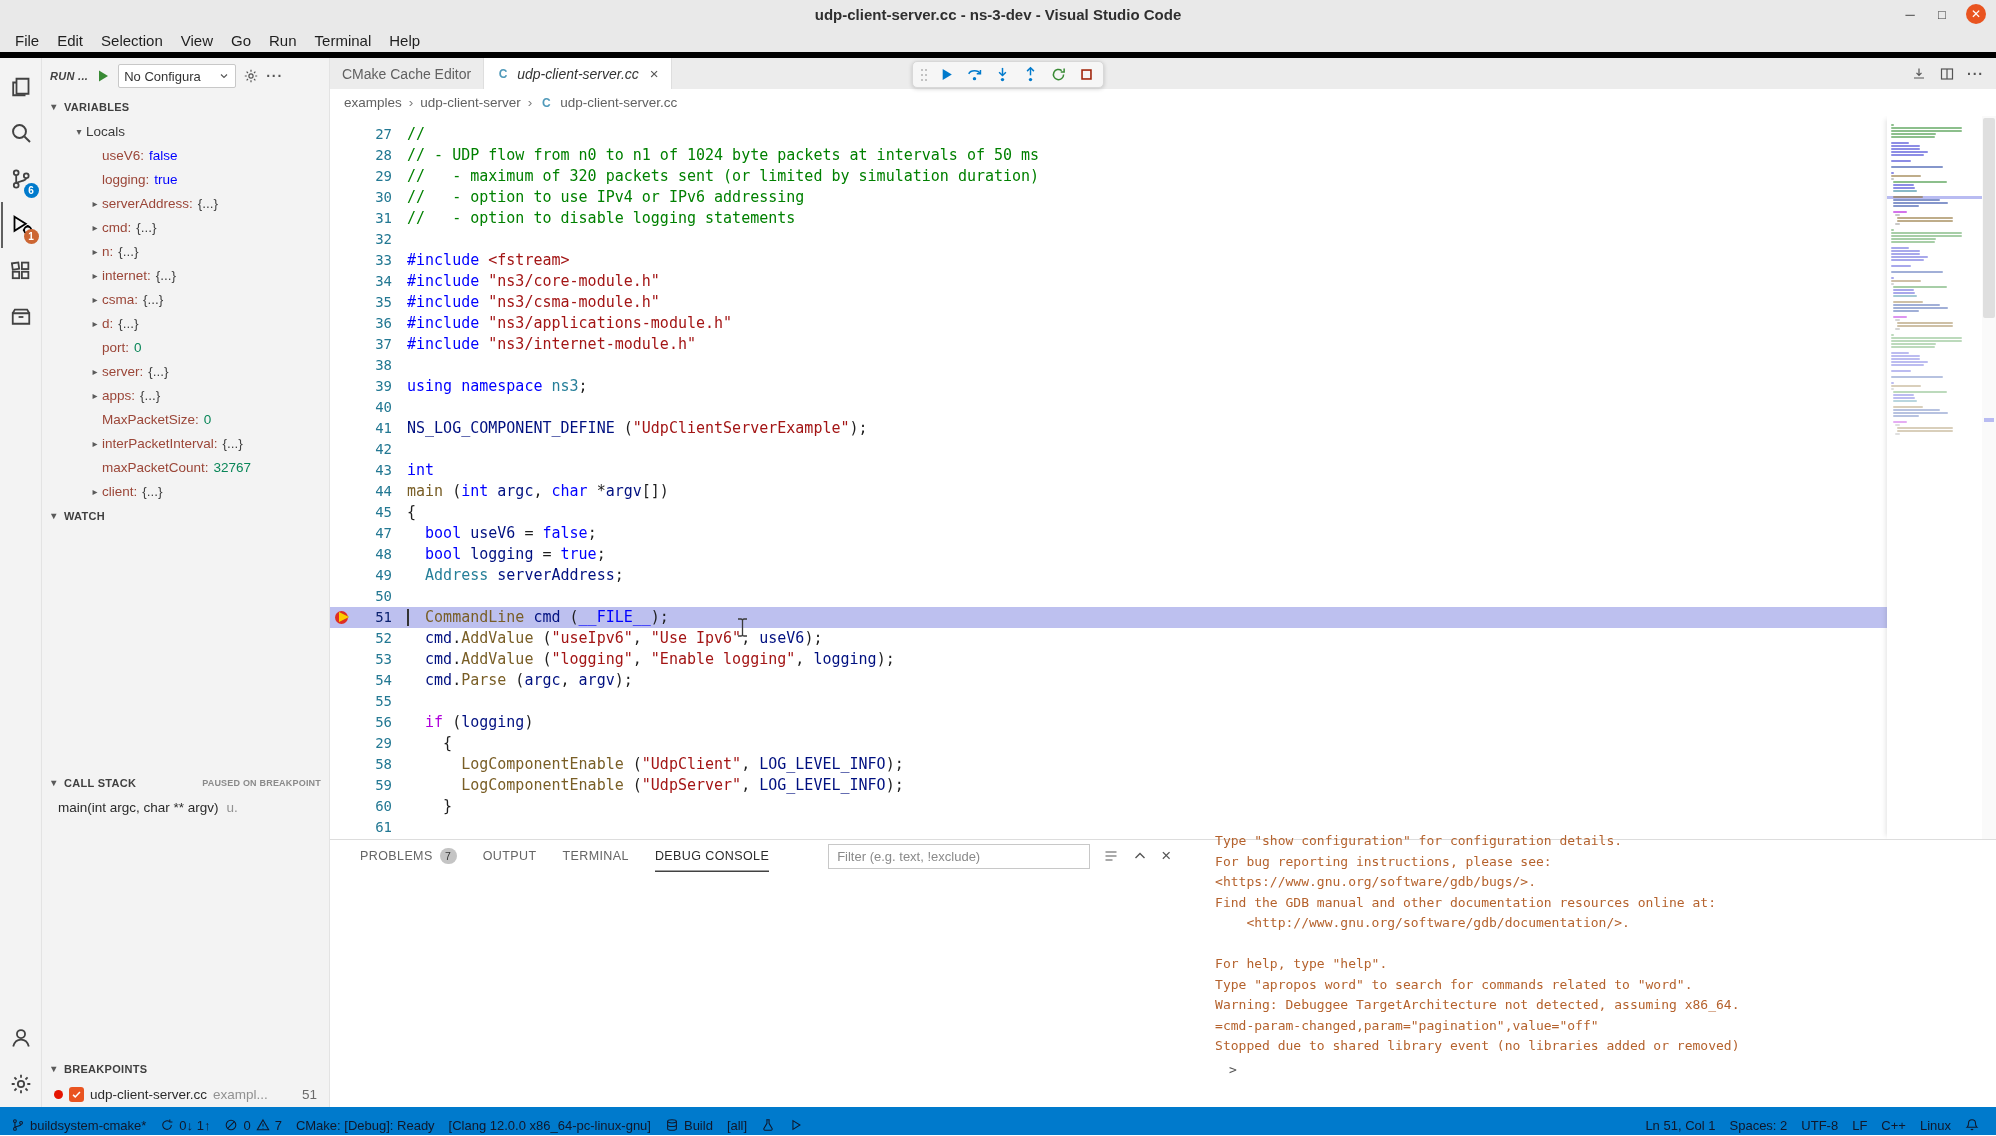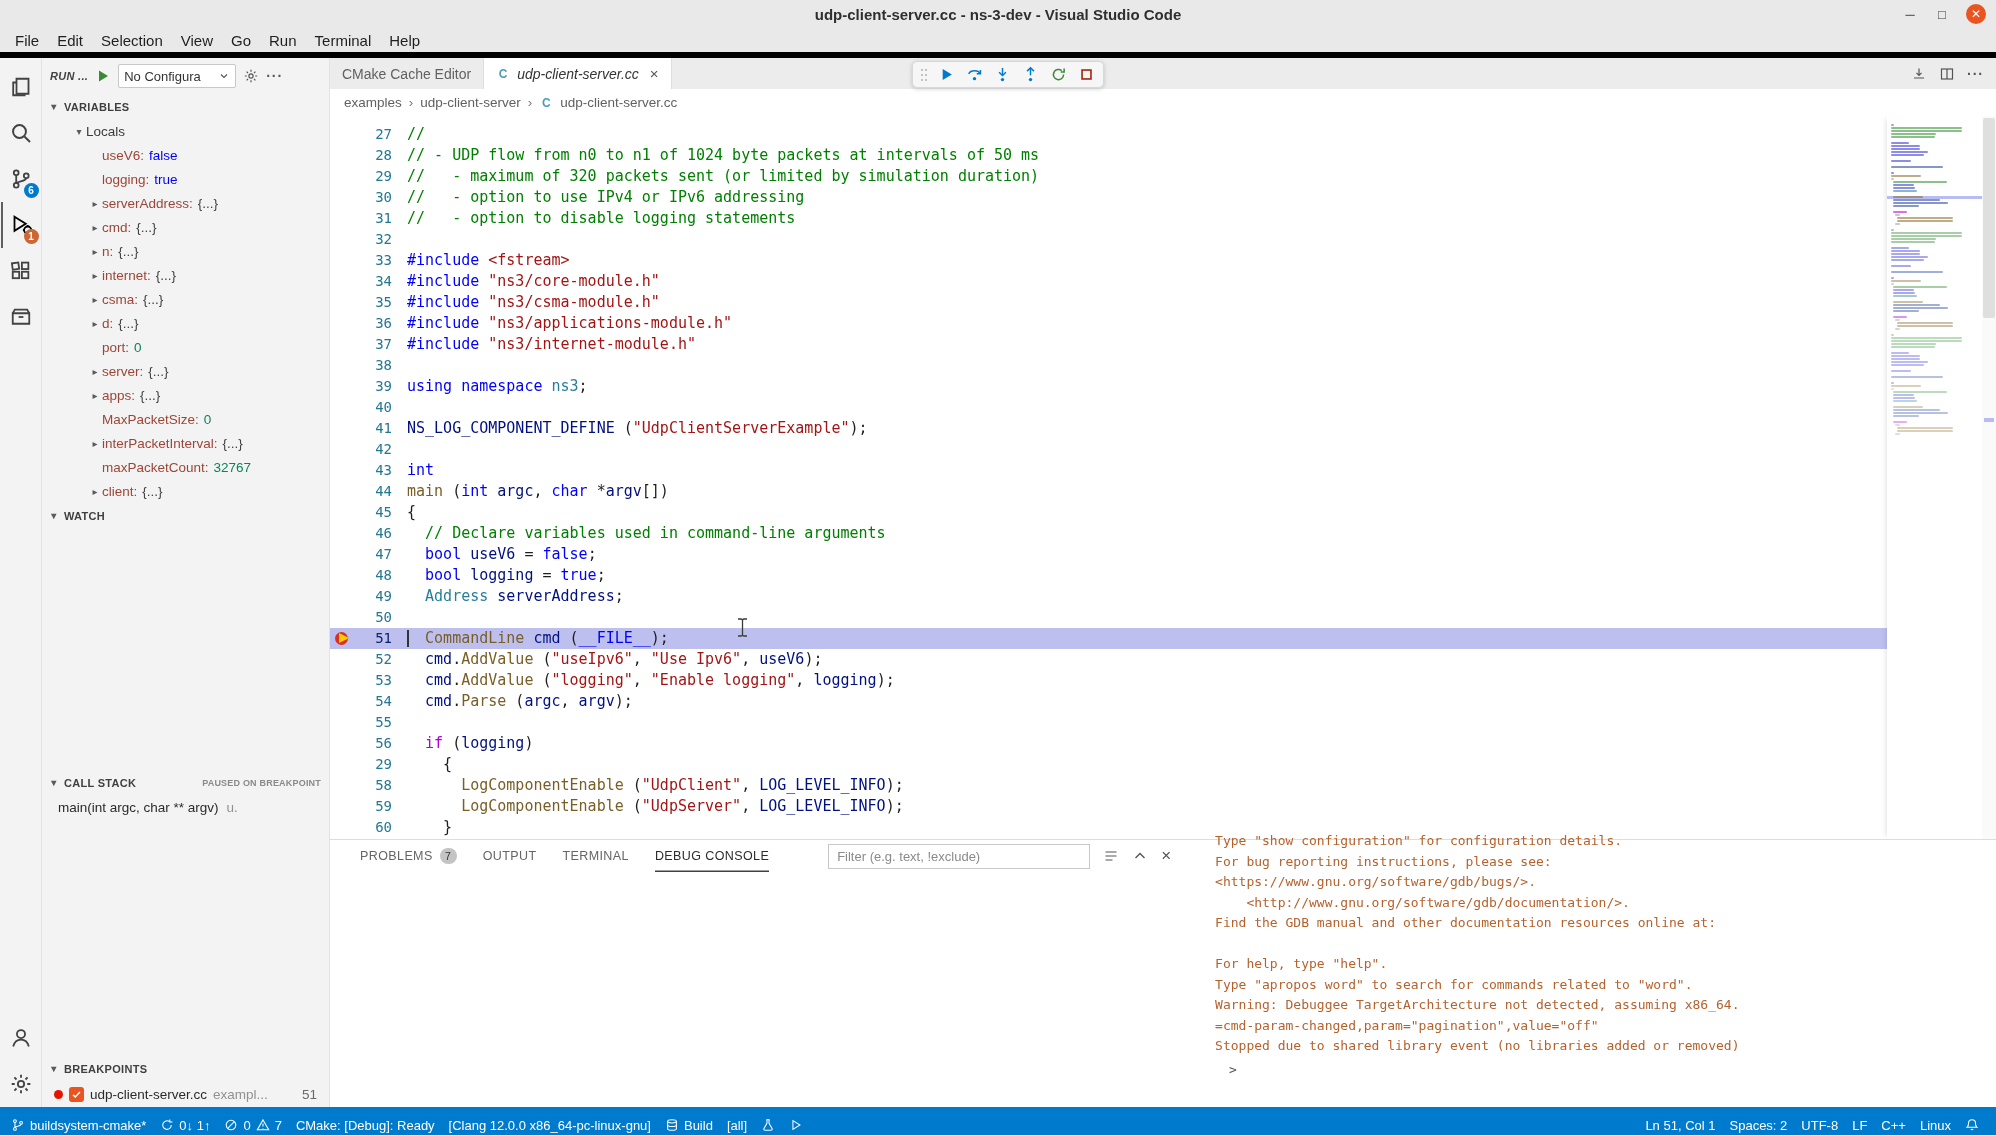--- a/index.html
+++ b/index.html
@@ -115,21 +115,21 @@
   .panel-actions svg { width:16px; height:16px; }
   .filter-input { width:262px; height:25px; border:1px solid #c8c8c8; background:#fff; font-size:13px; padding:0 8px; color:#333; font-family:"Liberation Sans",sans-serif; }
   .filter-input::placeholder { color:#8a8a8a; }
   .panel-close { font-size:17px; color:#555; }
 
   .console { flex:1; overflow:hidden; padding-left:30px; font-family:"DejaVu Sans Mono","Liberation Mono",monospace; font-size:13px; line-height:20.5px; color:#b5622d; transform:translateY(-9px); }
   .console-line { white-space:pre; }
   .console-prompt { color:#555; margin-top:3px; padding-left:14px; font-family:"DejaVu Sans Mono","Liberation Mono",monospace; font-size:13px; }
 
   
-  .statusbar { height:28px; background:#007acc; color:#ffffff; display:flex; align-items:center; font-size:13px; padding:8px 10px 0 4px; }
+  .statusbar { height:28px; background:#007acc; color:#0f172a; display:flex; align-items:center; font-size:13px; padding:8px 10px 0 4px; }
   .status-left { display:flex; align-items:center; flex:1; min-width:0; }
   .status-right { display:flex; align-items:center; }
   .status-item { display:flex; align-items:center; gap:5px; padding:0 7px; height:28px; white-space:nowrap; }
   .status-item svg { width:14px; height:14px; }
 
   
   .mouse-ibeam { position:absolute; left:736px; top:617px; z-index:50; pointer-events:none; }
 </style>
 </head>
 <body>
@@ -456,21 +456,20 @@
           <div class="code-line"><span class="gutter-bp"></span><span class="gutter-num">36</span><span class="code-text"><span class="tok-k">#include</span><span class="tok-p"> </span><span class="tok-s">"ns3/applications-module.h"</span></span></div>
           <div class="code-line"><span class="gutter-bp"></span><span class="gutter-num">37</span><span class="code-text"><span class="tok-k">#include</span><span class="tok-p"> </span><span class="tok-s">"ns3/internet-module.h"</span></span></div>
           <div class="code-line"><span class="gutter-bp"></span><span class="gutter-num">38</span><span class="code-text"></span></div>
           <div class="code-line"><span class="gutter-bp"></span><span class="gutter-num">39</span><span class="code-text"><span class="tok-k">using</span><span class="tok-p"> </span><span class="tok-k">namespace</span><span class="tok-p"> </span><span class="tok-t">ns3</span><span class="tok-p">;</span></span></div>
           <div class="code-line"><span class="gutter-bp"></span><span class="gutter-num">40</span><span class="code-text"></span></div>
           <div class="code-line"><span class="gutter-bp"></span><span class="gutter-num">41</span><span class="code-text"><span class="tok-v">NS_LOG_COMPONENT_DEFINE</span><span class="tok-p"> (</span><span class="tok-s">"UdpClientServerExample"</span><span class="tok-p">);</span></span></div>
           <div class="code-line"><span class="gutter-bp"></span><span class="gutter-num">42</span><span class="code-text"></span></div>
           <div class="code-line"><span class="gutter-bp"></span><span class="gutter-num">43</span><span class="code-text"><span class="tok-k">int</span></span></div>
           <div class="code-line"><span class="gutter-bp"></span><span class="gutter-num">44</span><span class="code-text"><span class="tok-f">main</span><span class="tok-p"> (</span><span class="tok-k">int</span><span class="tok-p"> </span><span class="tok-v">argc</span><span class="tok-p">, </span><span class="tok-k">char</span><span class="tok-p"> *</span><span class="tok-v">argv</span><span class="tok-p">[])</span></span></div>
           <div class="code-line"><span class="gutter-bp"></span><span class="gutter-num">45</span><span class="code-text"><span class="tok-p">{</span></span></div>
-          <div class="code-line"><span class="gutter-bp"></span><span class="gutter-num">46</span><span class="code-text"><span class="tok-p">  </span><span class="tok-c">// Declare variables used in command-line arguments</span></span></div>
           <div class="code-line"><span class="gutter-bp"></span><span class="gutter-num">47</span><span class="code-text"><span class="tok-p">  </span><span class="tok-k">bool</span><span class="tok-p"> </span><span class="tok-v">useV6</span><span class="tok-p"> = </span><span class="tok-k">false</span><span class="tok-p">;</span></span></div>
           <div class="code-line"><span class="gutter-bp"></span><span class="gutter-num">48</span><span class="code-text"><span class="tok-p">  </span><span class="tok-k">bool</span><span class="tok-p"> </span><span class="tok-v">logging</span><span class="tok-p"> = </span><span class="tok-k">true</span><span class="tok-p">;</span></span></div>
           <div class="code-line"><span class="gutter-bp"></span><span class="gutter-num">49</span><span class="code-text"><span class="tok-p">  </span><span class="tok-t">Address</span><span class="tok-p"> </span><span class="tok-v">serverAddress</span><span class="tok-p">;</span></span></div>
           <div class="code-line"><span class="gutter-bp"></span><span class="gutter-num">50</span><span class="code-text"></span></div>
           <div class="code-line active"><span class="caret"></span><span class="gutter-bp"><span class="bp-dot"></span><span class="bp-arrow"></span></span><span class="gutter-num">51</span><span class="code-text"><span class="tok-p">  </span><span class="tok-f">CommandLine</span><span class="tok-p"> </span><span class="tok-v">cmd</span><span class="tok-p"> (</span><span class="tok-k">__FILE__</span><span class="tok-p">);</span></span></div>
           <div class="code-line"><span class="gutter-bp"></span><span class="gutter-num">52</span><span class="code-text"><span class="tok-p">  </span><span class="tok-v">cmd</span><span class="tok-p">.</span><span class="tok-f">AddValue</span><span class="tok-p"> (</span><span class="tok-s">"useIpv6"</span><span class="tok-p">, </span><span class="tok-s">"Use Ipv6"</span><span class="tok-p">, </span><span class="tok-v">useV6</span><span class="tok-p">);</span></span></div>
           <div class="code-line"><span class="gutter-bp"></span><span class="gutter-num">53</span><span class="code-text"><span class="tok-p">  </span><span class="tok-v">cmd</span><span class="tok-p">.</span><span class="tok-f">AddValue</span><span class="tok-p"> (</span><span class="tok-s">"logging"</span><span class="tok-p">, </span><span class="tok-s">"Enable logging"</span><span class="tok-p">, </span><span class="tok-v">logging</span><span class="tok-p">);</span></span></div>
           <div class="code-line"><span class="gutter-bp"></span><span class="gutter-num">54</span><span class="code-text"><span class="tok-p">  </span><span class="tok-v">cmd</span><span class="tok-p">.</span><span class="tok-f">Parse</span><span class="tok-p"> (</span><span class="tok-v">argc</span><span class="tok-p">, </span><span class="tok-v">argv</span><span class="tok-p">);</span></span></div>
           <div class="code-line"><span class="gutter-bp"></span><span class="gutter-num">55</span><span class="code-text"></span></div>
           <div class="code-line"><span class="gutter-bp"></span><span class="gutter-num">56</span><span class="code-text"><span class="tok-p">  </span><span class="tok-x">if</span><span class="tok-p"> (</span><span class="tok-v">logging</span><span class="tok-p">)</span></span></div>
@@ -786,22 +785,22 @@
               <path d="M3.5 10l4.5-4.5L12.5 10"></path>
             </svg>
           <span class="panel-close">×</span>
         </span>
       </div>
       <div class="console">
         <div id="console-lines">
             <div class="console-line">Type "show configuration" for configuration details.</div>
             <div class="console-line">For bug reporting instructions, please see:</div>
             <div class="console-line">&lt;https://www.gnu.org/software/gdb/bugs/&gt;.</div>
+            <div class="console-line">Find the GDB manual and other documentation resources online at:</div>
             <div class="console-line">    &lt;http://www.gnu.org/software/gdb/documentation/&gt;.</div>
-            <div class="console-line">Find the GDB manual and other documentation resources online at:</div>
             <div class="console-line"> </div>
             <div class="console-line">For help, type "help".</div>
             <div class="console-line">Type "apropos word" to search for commands related to "word".</div>
             <div class="console-line">Warning: Debuggee TargetArchitecture not detected, assuming x86_64.</div>
             <div class="console-line">=cmd-param-changed,param="pagination",value="off"</div>
             <div class="console-line">Stopped due to shared library event (no libraries added or removed)</div>
           </div>
         <div class="console-prompt">&gt;</div>
       </div>
     </div>

